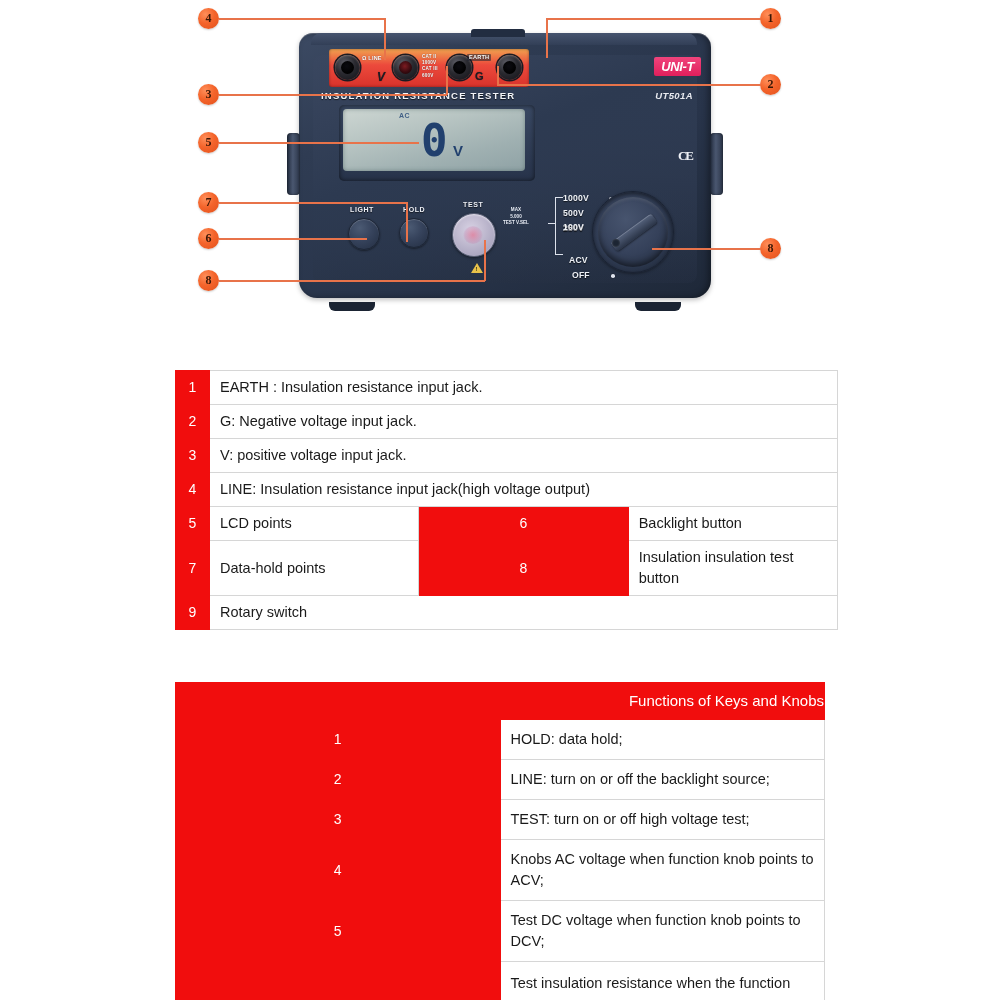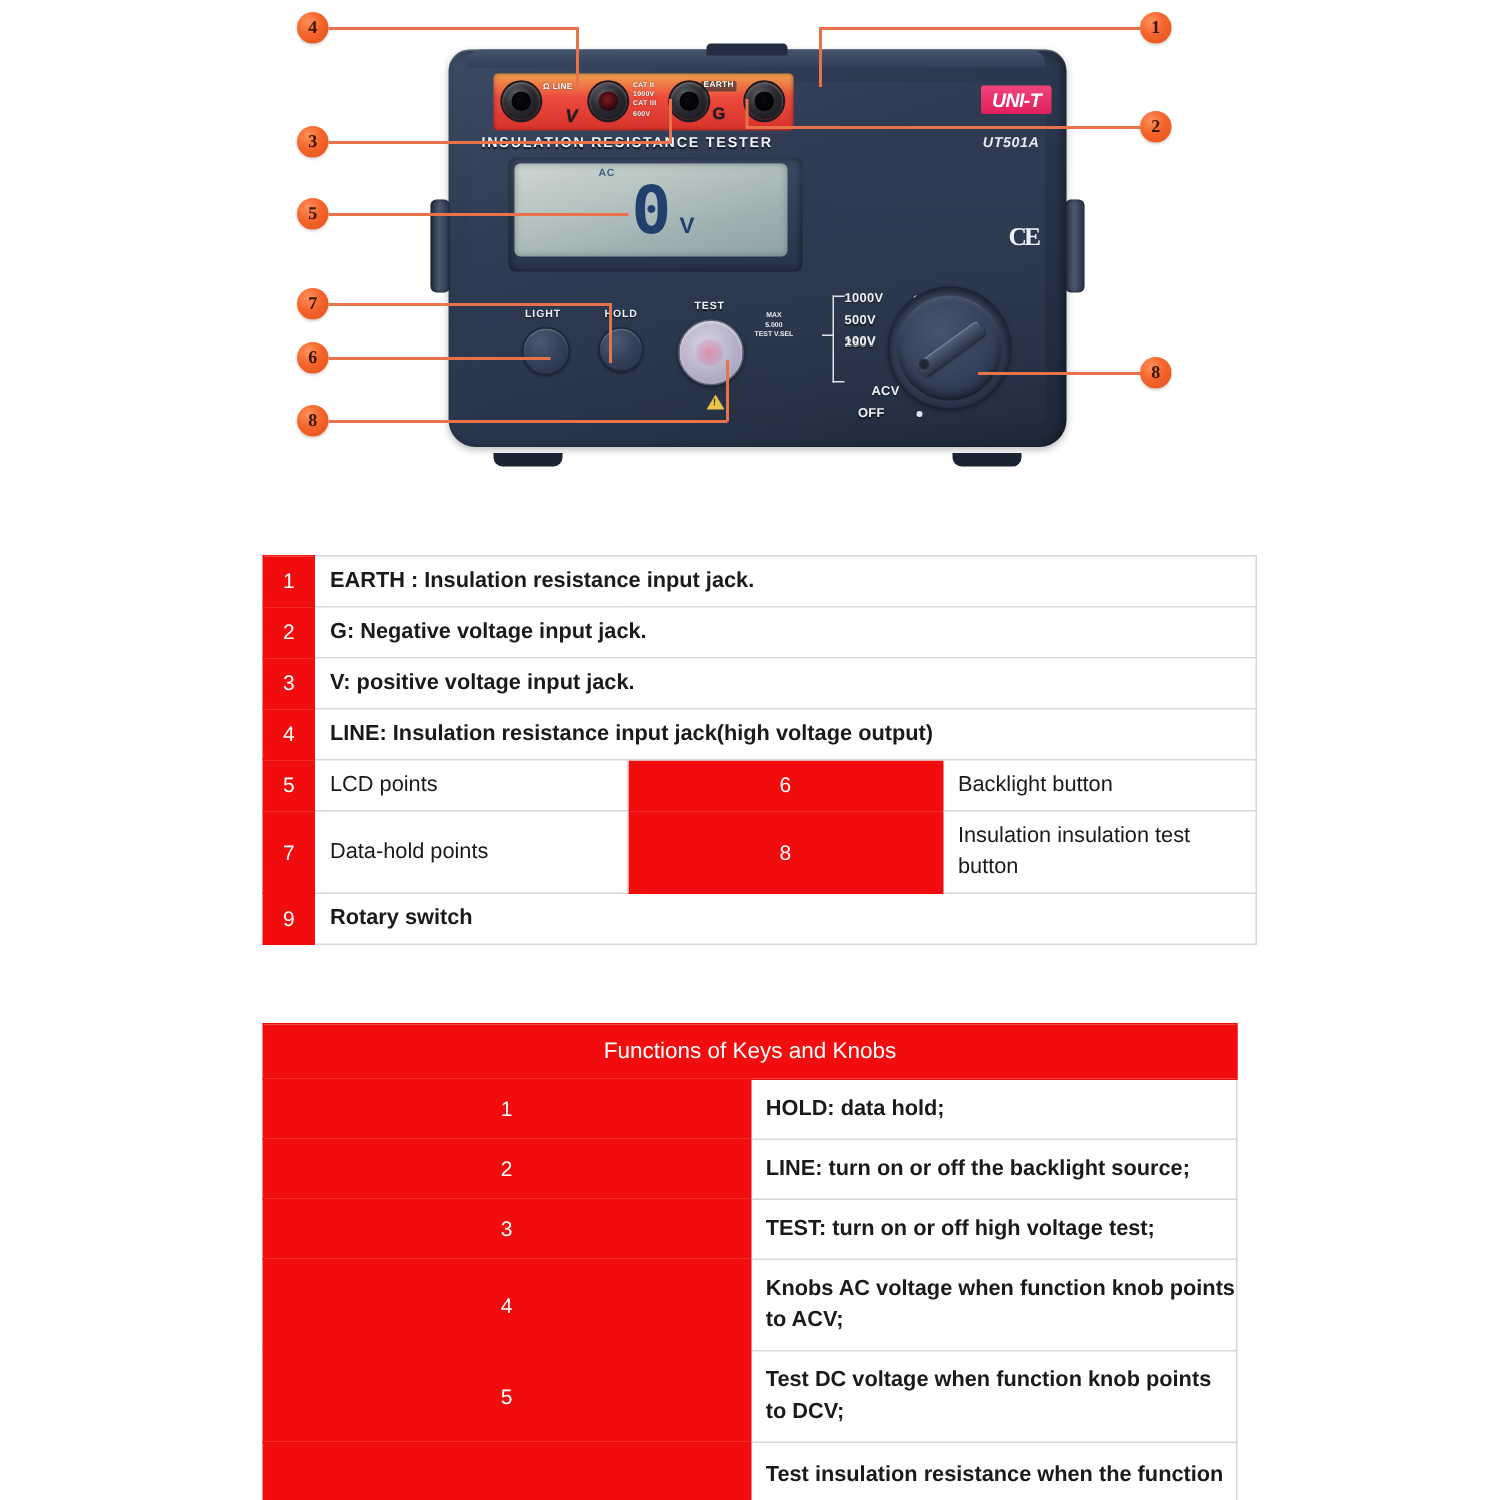--- a/index.html
+++ b/index.html
@@ -189,21 +189,21 @@
     right: 24px; top: 57px;
     font-size: 9.5px;
     font-weight: bold;
     font-style: italic;
     color: #e8eaf0;
     letter-spacing: 0.4px;
   }
   .ce-mark {
     position: absolute;
     right: 25px; top: 115px;
-    font-size: 17px;
+    font-size: 13px;
     font-weight: bold;
     color: #eef0f5;
     letter-spacing: -2px;
     font-family: "Liberation Serif", serif;
   }
 
   
   .lcd-bezel {
     position: absolute;
     left: 46px; top: 72px;
@@ -439,26 +439,26 @@
     color: #ffffff;
     text-align: center;
     font-weight: normal;
     font-size: 14px;
     padding: 6px 0;
     border-color: #f10d0d;
   }
   .tbl tr.hdr td {
     background: #f10d0d;
     color: #ffffff;
-    text-align: center;
+    text-align: right;
     font-size: 15px;
     padding: 7px 0;
     border-color: #f10d0d;
   }
-  .tbl td.desc-wide { width: 617px; font-weight: bold; }
+  .tbl td.desc-wide { width: 617px; }
   .tbl td.desc-half { width: 275px; }
   .row-tall td { padding-top: 9px; padding-bottom: 9px; }
   .row-two-line td { line-height: 2.4; padding-top: 4px; padding-bottom: 6px; }
 </style>
 </head>
 <body>
 
 <div id="diagram">
 
   <div class="device">
@@ -526,21 +526,21 @@
 
       <div class="scale-item" style="left:26px; top:15px;">500V</div>
       <div class="scale-dot" style="left:72px; top:19px;"></div>
 
       <div class="scale-item" style="left:26px; top:30px;">250V</div>
       <div class="scale-dot" style="left:72px; top:34px;"></div>
 
       <div class="scale-item" style="left:26px; top:29px;">100V</div>
       <div class="scale-dot" style="left:72px; top:49px;"></div>
 
-      <div class="scale-item" style="left:44px; top:62px;">ACV</div>
+      <div class="scale-item" style="left:32px; top:62px;">ACV</div>
       <div class="scale-dot" style="left:72px; top:66px;"></div>
 
       <div class="scale-item" style="left:35px; top:77px;">OFF</div>
       <div class="scale-dot" style="left:74px; top:81px;"></div>
     </div>
 
     <div class="knob-base">
       <div class="knob">
         <div class="knob-pointer"></div>
         <div class="knob-pivot"></div>

